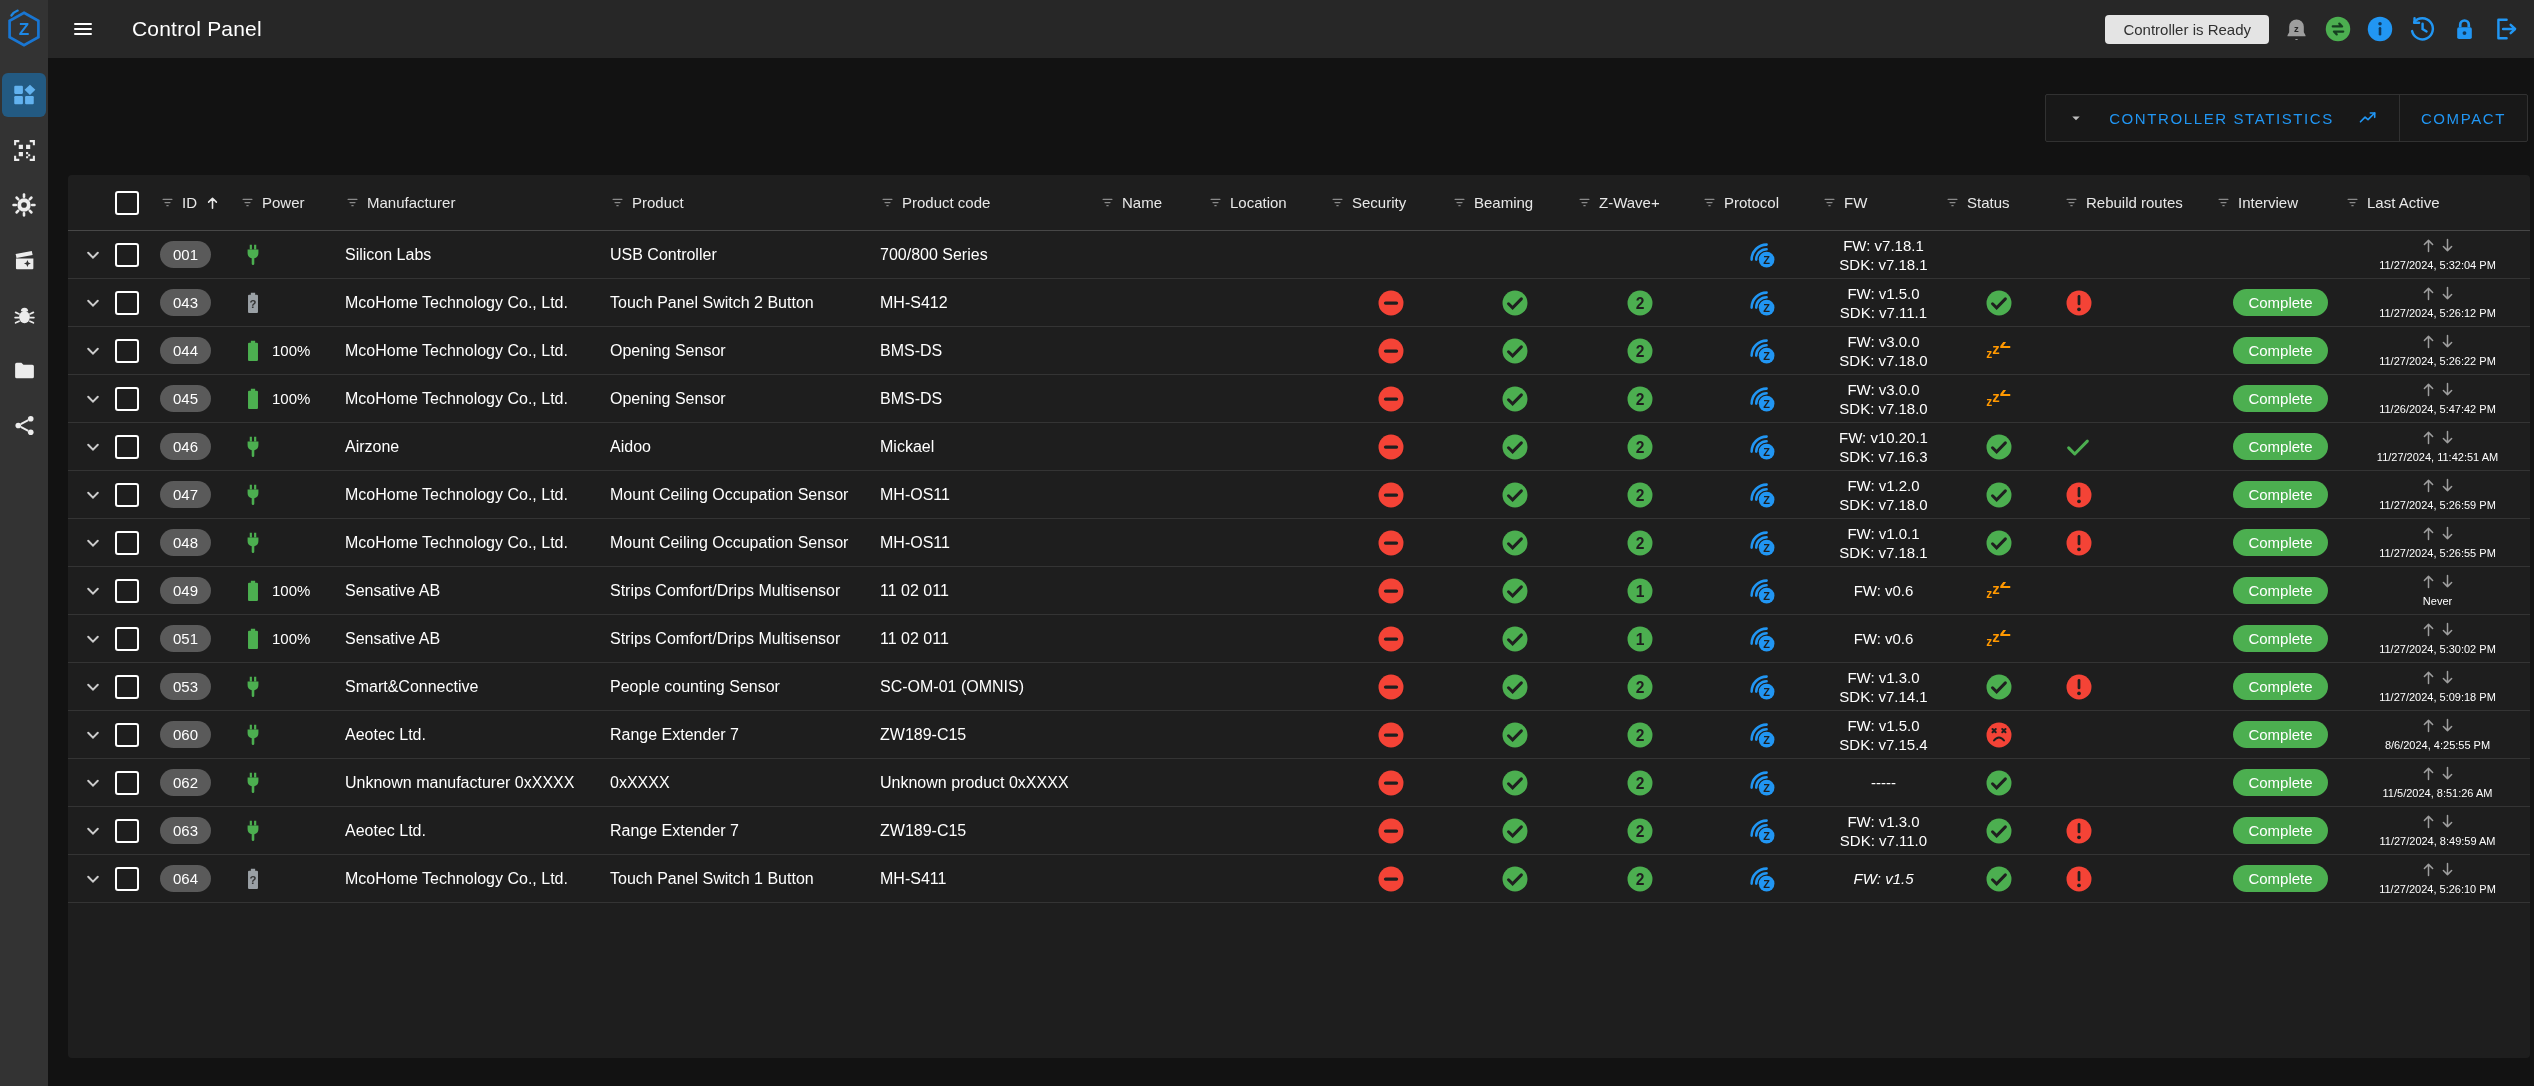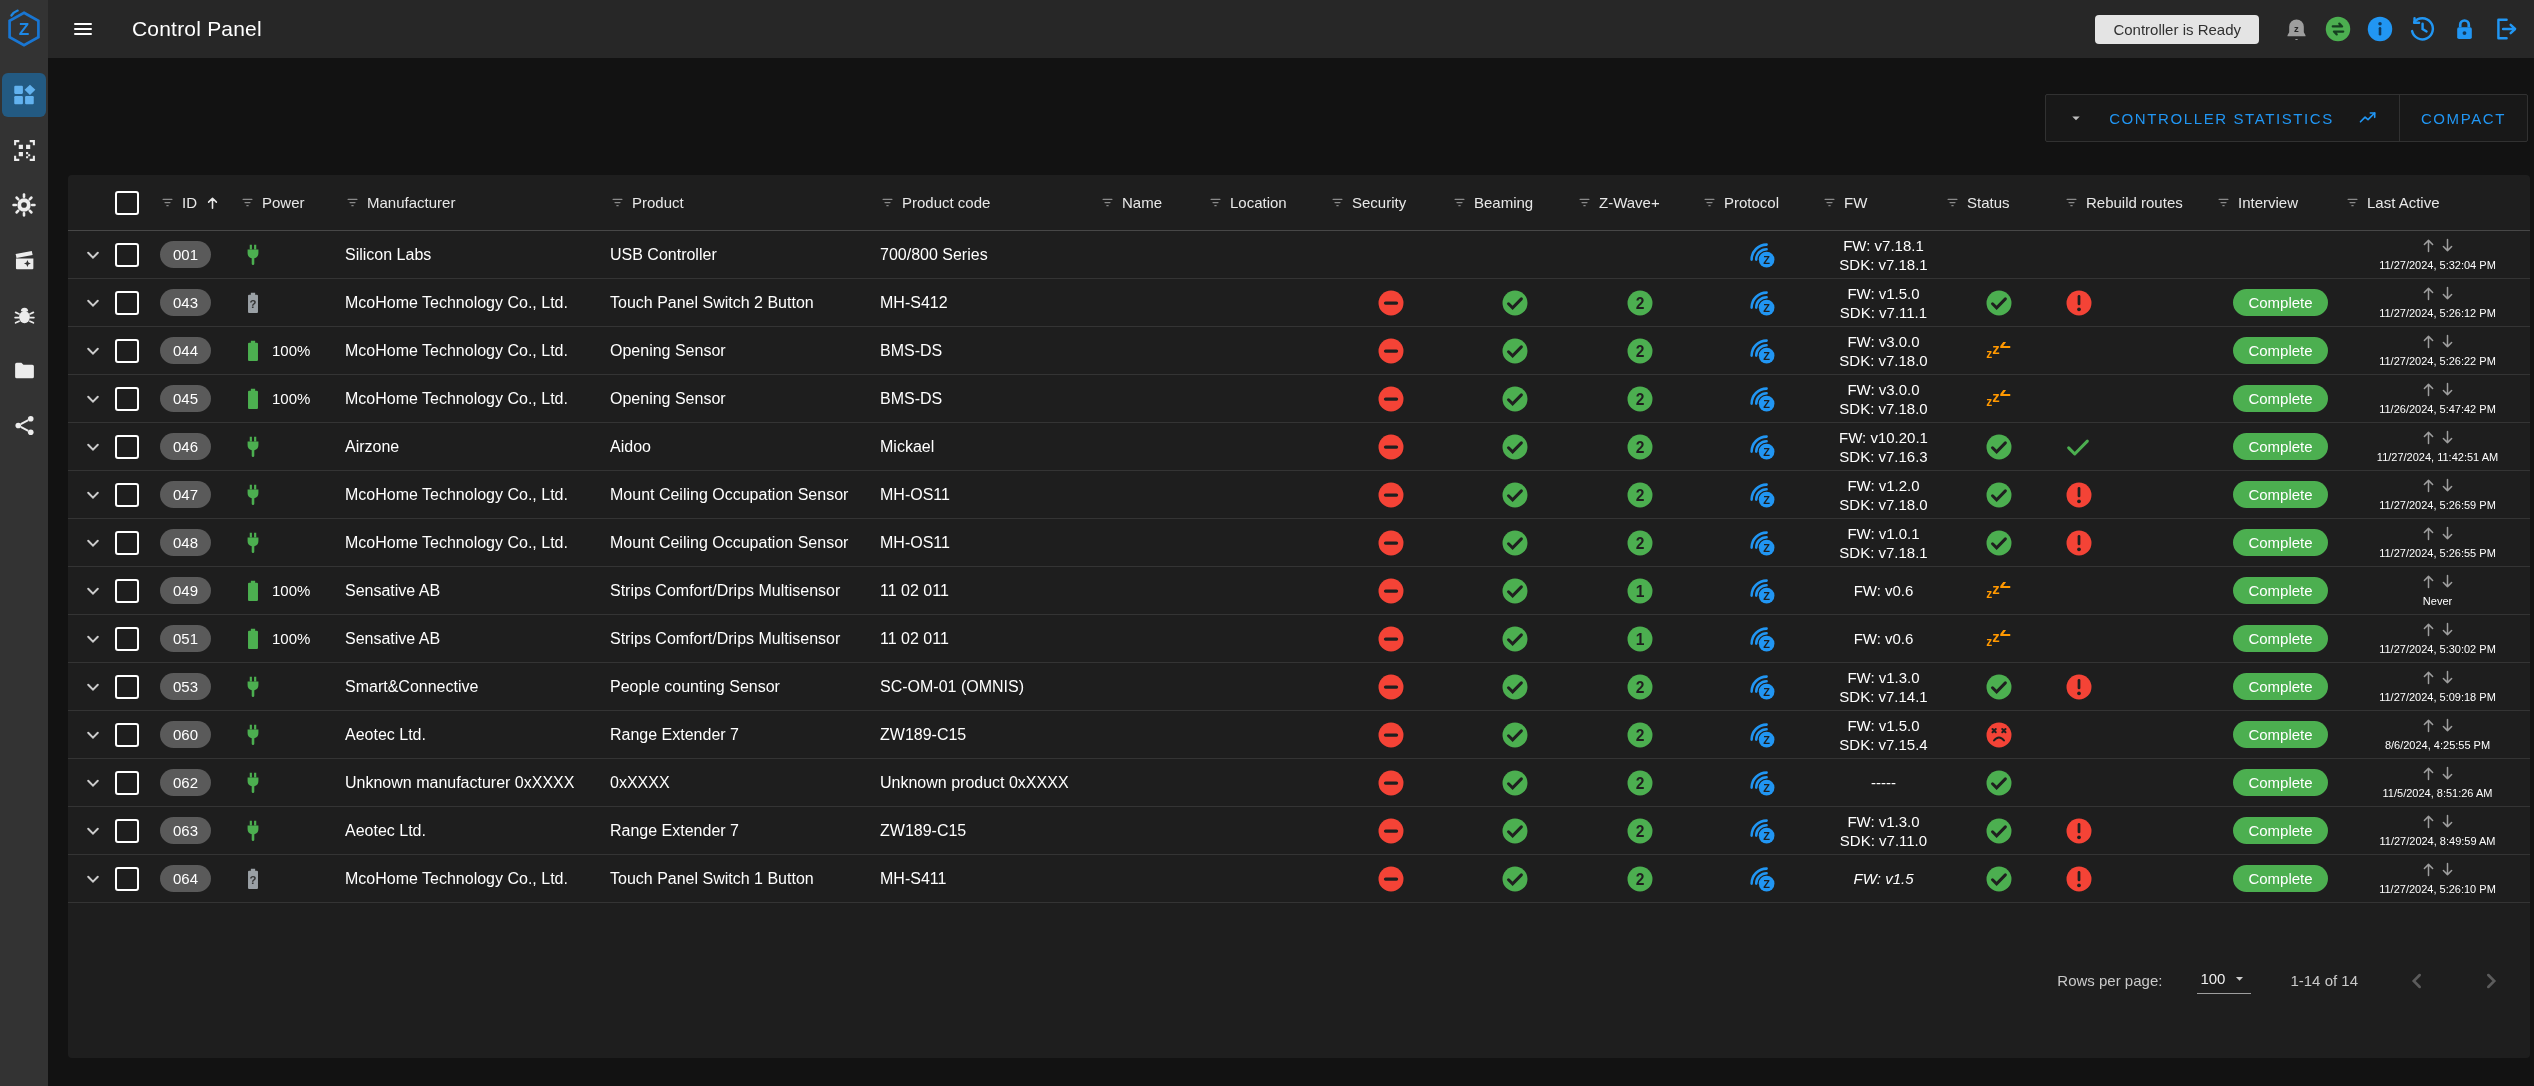--- a/index.html
+++ b/index.html
@@ -4,21 +4,21 @@
 <style>
   html,body{margin:0;padding:0}
   body{width:2534px;height:1086px;background:#121212;font-family:"Liberation Sans","DejaVu Sans",sans-serif;color:#fff;position:relative;overflow:hidden}
   svg{display:block}
 
   
   .appbar{position:absolute;left:48px;top:0;right:0;height:58px;background:#272727;display:flex;align-items:center;z-index:2}
   .hamburger{margin-left:20px;width:30px;height:30px;display:flex;align-items:center;justify-content:center;cursor:pointer}
   .appbar-title{margin-left:34px;font-size:21px;font-weight:400;color:#fff;letter-spacing:.2px}
   .appbar-right{margin-left:auto;display:flex;align-items:center;gap:12px;padding-right:13px}
-  .status-chip{background:#e4e4e4;color:#303030;font-size:15px;padding:6px 18px;border-radius:4px;margin-right:10px}
+  .status-chip{background:#e4e4e4;color:#303030;font-size:15px;padding:6px 18px;border-radius:4px;}
   .icon-btn{width:30px;height:30px;display:flex;align-items:center;justify-content:center;cursor:pointer}
 
   
   .sidebar{position:absolute;left:0;top:0;width:48px;height:100%;background:#333;z-index:3;display:flex;flex-direction:column;align-items:center}
   .logo-box{height:58px;width:48px;display:flex;align-items:center;justify-content:center}
   .nav-item{width:44px;height:44px;border-radius:6px;display:flex;align-items:center;justify-content:center;margin-top:11px;cursor:pointer}
   .nav-item.first{margin-top:15px}
   .nav-item.active{background:#235a82}
 
   
@@ -1479,33 +1479,13 @@
             </svg>
             <svg width="19" height="19" viewBox="0 0 24 24">
               <path d="M12 4.5v14M6.8 13.3 12 18.5l5.2-5.2" stroke="#9e9e9e" stroke-width="1.9" fill="none" stroke-linecap="round" stroke-linejoin="round"></path>
             </svg>
           </div>
           <div class="la-date">11/27/2024, 5:26:10 PM</div>
         </div>
       </div>
     </div>
 
-  <div class="tfoot">
-    <span>Rows per page:</span>
-    <span class="rpp-select">
-      <span>100</span>
-      <svg width="17" height="17" viewBox="0 0 24 24">
-          <path fill="#cfcfcf" d="M7 10h10l-5 5z"></path>
-        </svg>
-    </span>
-    <span class="range">1-14 of 14</span>
-    <span class="page-btn">
-      <svg width="26" height="26" viewBox="0 0 24 24">
-          <path d="M14.5 6.5 9 12l5.5 5.5" stroke="#5c5c5c" stroke-width="2.4" fill="none" stroke-linecap="round"></path>
-        </svg>
-    </span>
-    <span class="page-btn">
-      <svg width="26" height="26" viewBox="0 0 24 24">
-          <path d="M9.5 6.5 15 12l-5.5 5.5" stroke="#5c5c5c" stroke-width="2.4" fill="none" stroke-linecap="round"></path>
-        </svg>
-    </span>
-  </div>
 </main>
 
 </body></html>

